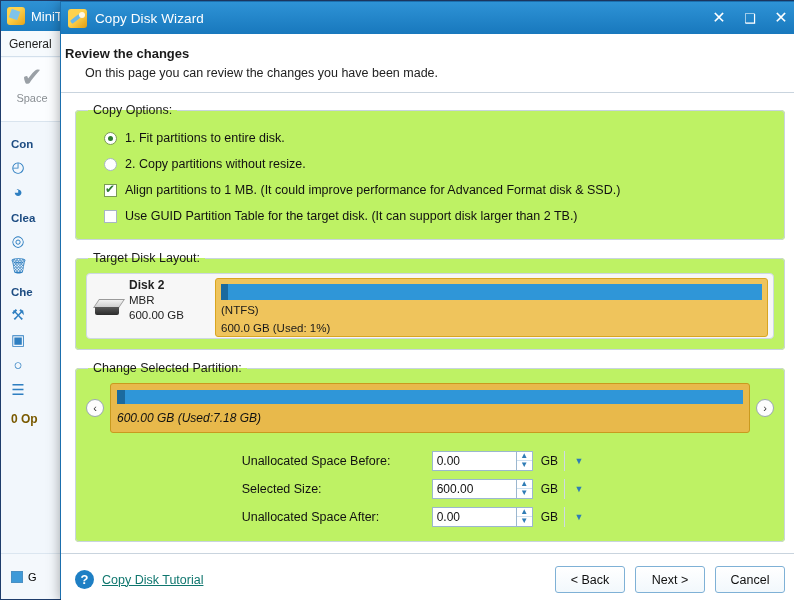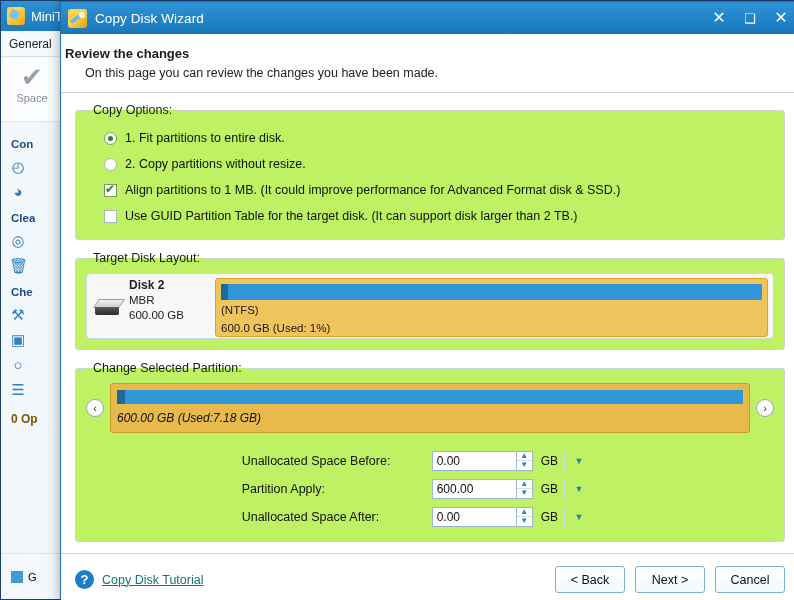--- a/index.html
+++ b/index.html
@@ -528,21 +528,21 @@
                 <span class="up">▲</span>
                 <span class="dn">▼</span>
               </span>
               <span class="unit">GB</span>
               <span class="sep-v"></span>
               <span class="caret">▼</span>
             </span>
           </div>
 
           <div class="frow">
-            <span class="flabel">Partition Apply:</span>
+            <span class="flabel">Selected Size:</span>
             <span class="fwrap">
               <input class="finput" type="text" value="600.00" style="">
               <span class="spin">
                 <span class="up">▲</span>
                 <span class="dn">▼</span>
               </span>
               <span class="unit">GB</span>
               <span class="sep-v"></span>
               <span class="caret">▼</span>
             </span>

